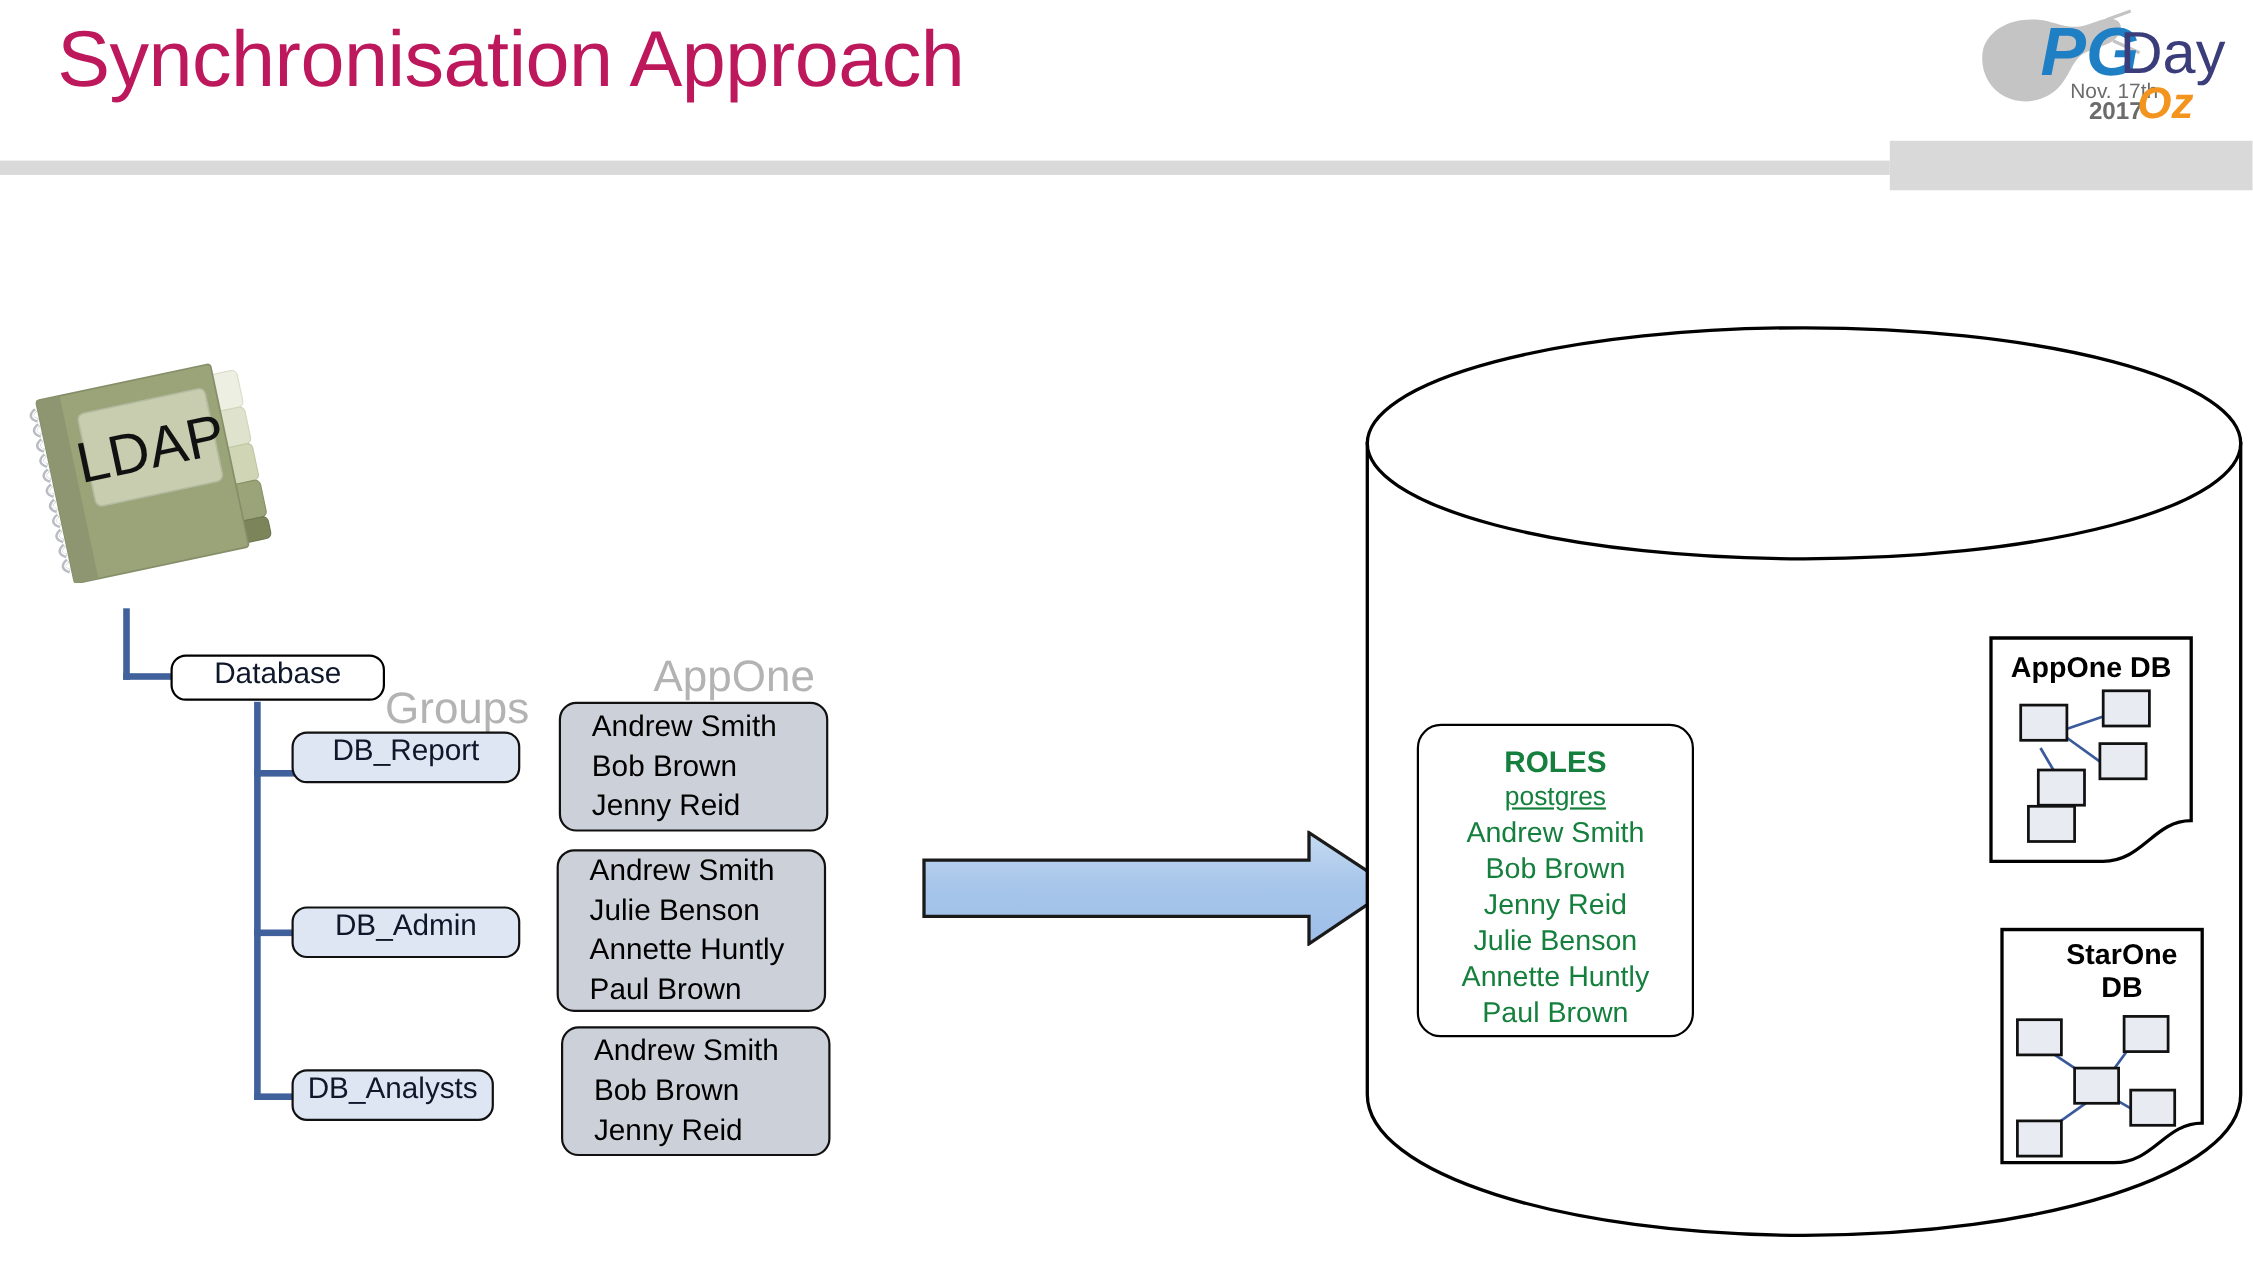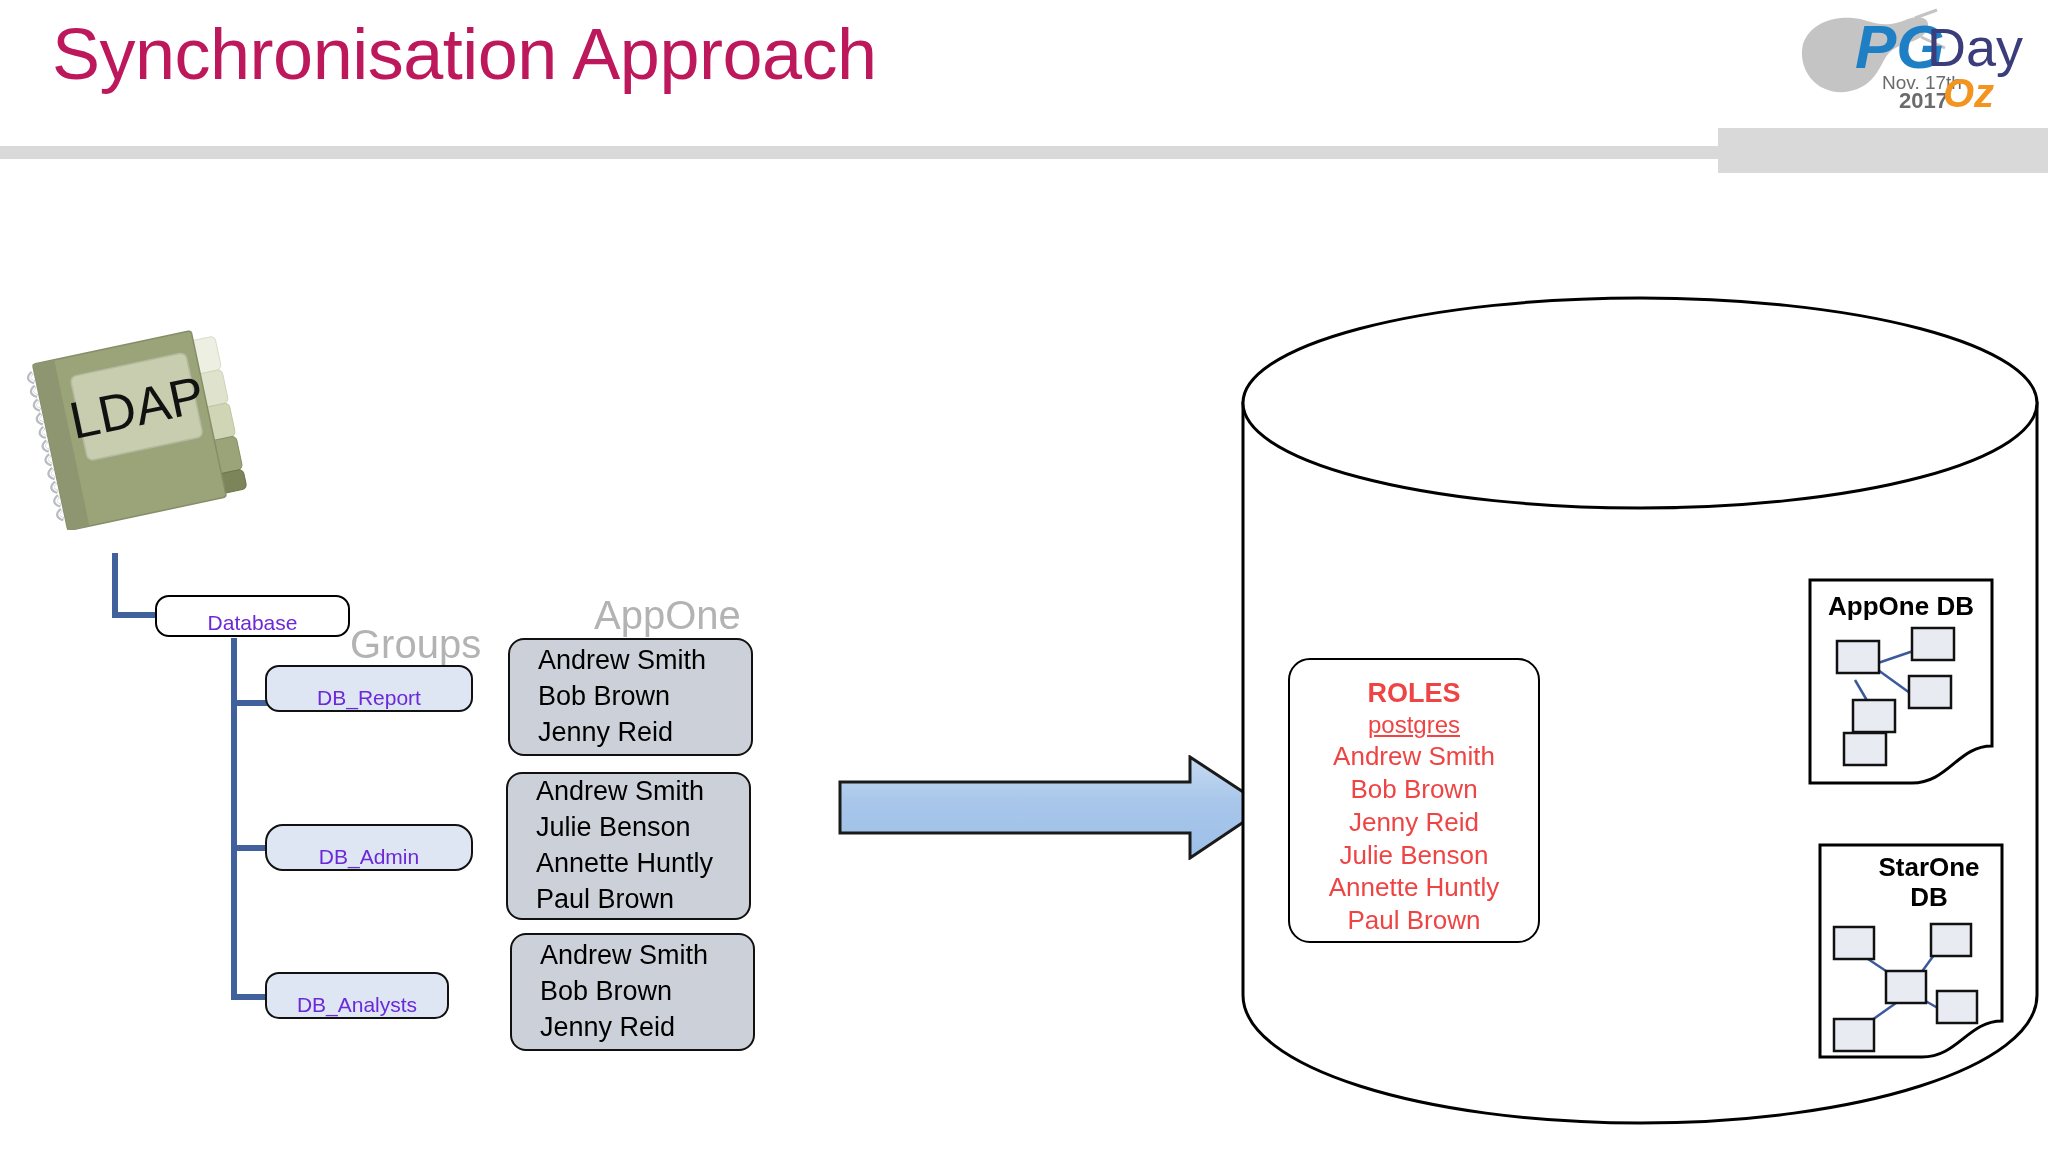--- a/index.html
+++ b/index.html
@@ -71,24 +71,24 @@
     background: #41619c;
   }
 
   
   .node-box {
     position: absolute;
     box-sizing: border-box;
     border: 2px solid #000000;
     border-radius: 14px;
     display: flex;
-    align-items: flex-end;
+    align-items: flex-start;
     justify-content: center;
-    font-size: 21px;
-    color: #6d28d9;
+    font-size: 27px;
+    color: #0f172a;
     background: #ffffff;
   }
   .node-box.group {
     background: #dde6f2;
     border: 2.5px solid #111111;
   }
   .member-box {
     position: absolute;
     box-sizing: border-box;
     background: #ccd1d9;
@@ -139,21 +139,21 @@
     background: #ffffff;
     border: 2.5px solid #000000;
     border-radius: 22px;
     display: flex;
     flex-direction: column;
     align-items: center;
     justify-content: flex-start;
     padding-top: 16px;
     font-size: 26px;
     line-height: 1.26;
-    color: #ef4444;
+    color: #15803d;
   }
   #roles-box .roles-title {
     font-weight: bold;
     font-size: 27px;
   }
   #roles-box .roles-super {
     text-decoration: underline;
     font-size: 24px;
   }
 
@@ -258,21 +258,21 @@
   <div class="node-box" style="left:155px; top:595px; width:195px; height:42px;">
     <span>Database</span>
   </div>
 
   <div class="section-label" style="left:350px; top:622px;">Groups</div>
   <div class="section-label" style="left:594px; top:593px;">AppOne</div>
 
   <div class="node-box group" style="left:265px; top:665px; width:208px; height:47px;">
     <span>DB_Report</span>
   </div>
-  <div class="node-box group" style="left:265px; top:824px; width:208px; height:47px;border-radius:18px;">
+  <div class="node-box group" style="left:265px; top:824px; width:208px; height:47px;">
     <span>DB_Admin</span>
   </div>
   <div class="node-box group" style="left:265px; top:972px; width:184px; height:47px;">
     <span>DB_Analysts</span>
   </div>
 
   <div class="member-box" style="left:508px; top:638px; width:245px; height:118px;">
     <span>Andrew Smith</span>
     <span>Bob Brown</span>
     <span>Jenny Reid</span>

